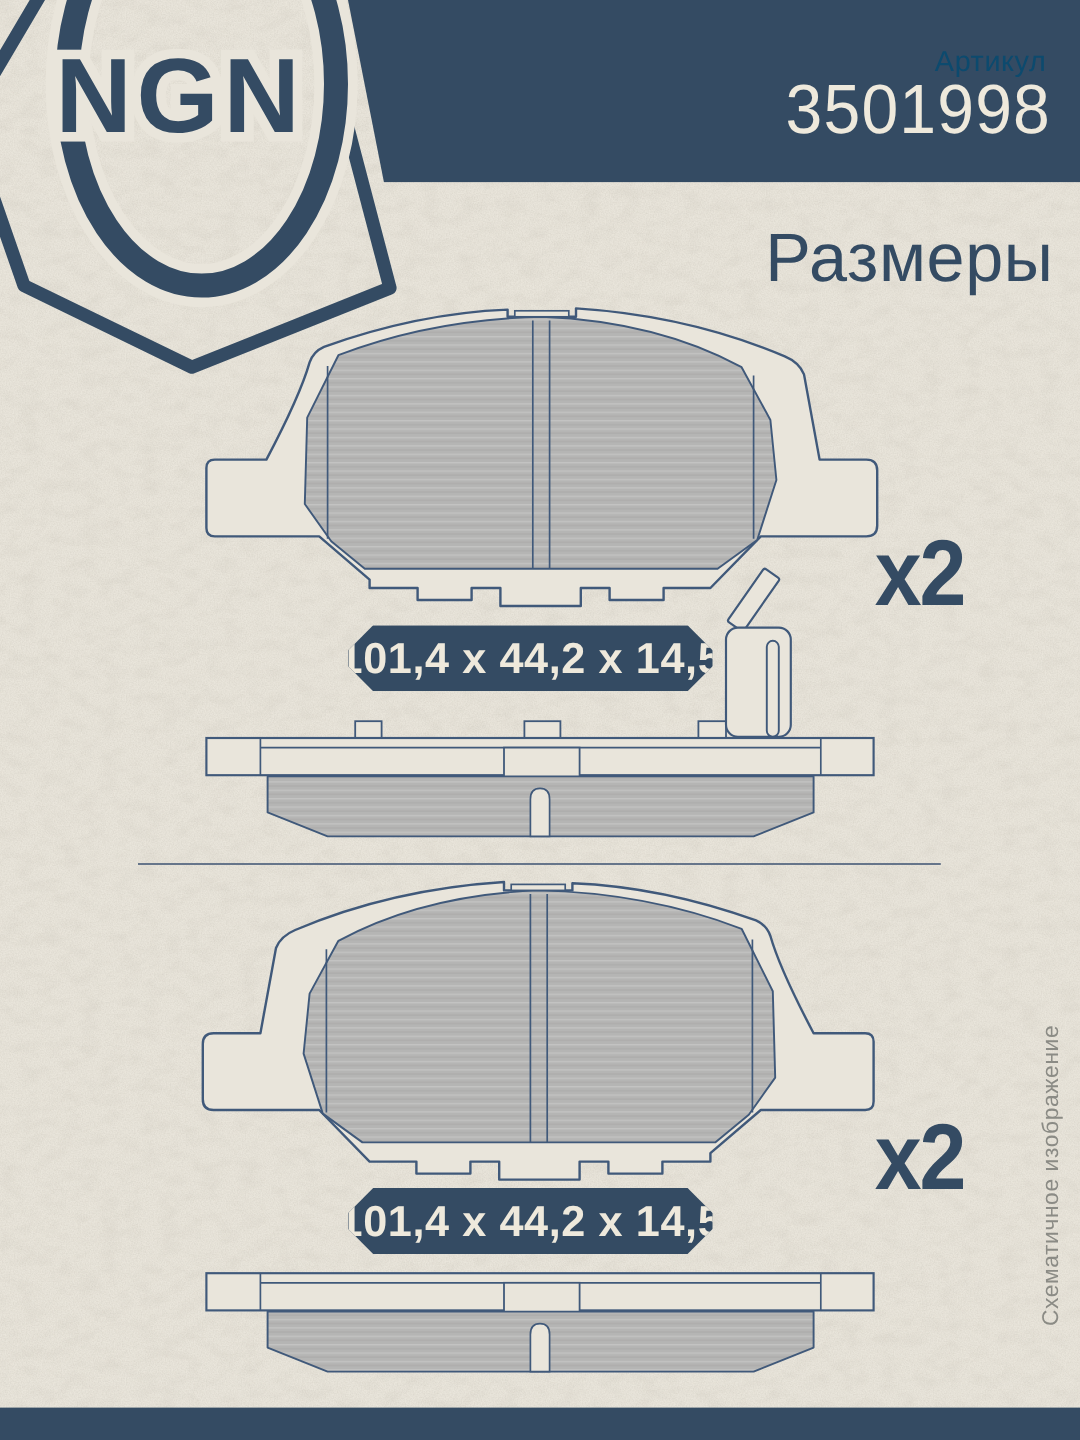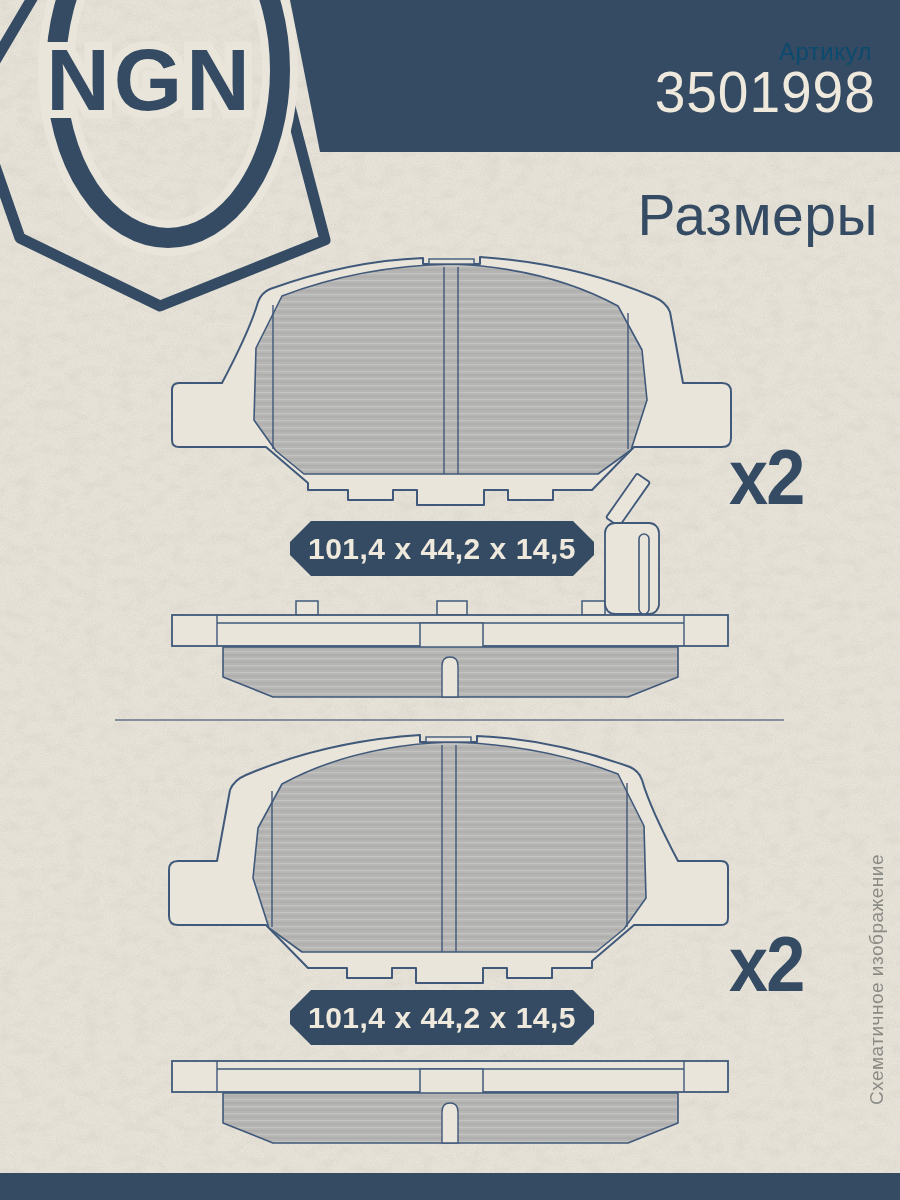--- a/index.html
+++ b/index.html
@@ -38,21 +38,21 @@
     position:absolute;right:22px;top:182px;z-index:5;
     color:#344b63;font-size:57px;font-weight:400;letter-spacing:0.5px;
   }
 
   .dim-pill{
     position:absolute;left:290px;width:304px;height:55px;
     background:#344b63;z-index:6;
     clip-path:polygon(21px 0, calc(100% - 21px) 0, 100% 21px, 100% calc(100% - 21px),
                       calc(100% - 21px) 100%, 21px 100%, 0 calc(100% - 21px), 0 21px);
     display:flex;align-items:center;justify-content:center;
-    color:#eee9dc;font-size:30px;font-weight:700;letter-spacing:0.5px;
+    color:#eee9dc;font-size:36px;font-weight:700;letter-spacing:0.5px;
     white-space:nowrap;
   }
   #pill-1{top:521px;}
   #pill-2{top:990px;}
 
   .qty{
     position:absolute;left:729px;z-index:6;
     color:#344b63;font-size:78px;font-weight:700;line-height:1;
     transform:scaleX(0.9);transform-origin:0 50%;
     letter-spacing:-2px;

